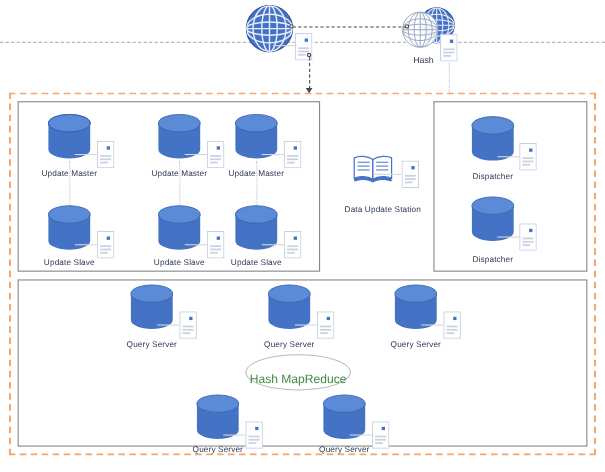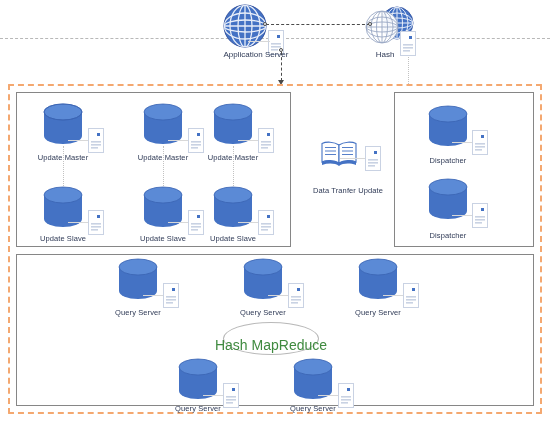--- a/index.html
+++ b/index.html
@@ -108,21 +108,21 @@
     width: 96px; height: 33px;
     border: 1px solid #b9b9b9;
     border-radius: 50%;
     box-sizing: border-box;
     display: flex;
     align-items: center;
     justify-content: center;
     background: #ffffff;
   }
   .mr-text {
-    font-size: 14px;
+    font-size: 11px;
     color: #3f8a3f;
     white-space: nowrap;
     margin-top: 12px;
   }
 </style>
 </head>
 <body>
 
 <div id="canvas">
 
@@ -149,21 +149,20 @@
   <div class="abs note" style="left:268px; top:30px;">
     <svg class="note" viewBox="0 0 16 25">
       <rect x="0.5" y="0.5" width="15" height="24" fill="#ffffff" stroke="#c9d2e3" stroke-width="1"></rect>
       <rect x="9" y="5" width="3" height="3" fill="#4472C4"></rect>
       <rect x="3" y="13" width="10" height="1.6" fill="#c9d2e3"></rect>
       <rect x="3" y="16" width="10" height="1.6" fill="#c9d2e3"></rect>
       <rect x="3" y="19" width="7" height="1.6" fill="#c9d2e3"></rect>
     </svg>
   </div>
   <div class="abs conn-h-light" style="left:248px; top:41px; width:22px;"></div>
-  <div class="abs label-top" style="left:196px; top:50px; width:120px;">Application Server</div>
 
   <div class="abs" style="left:363px; top:3px;">
     <svg width="52" height="46" viewBox="0 0 52 46">
       <defs>
         <clipPath id="gclipB">
             <circle cx="34" cy="20" r="16"></circle>
           </clipPath>
         <clipPath id="gclipA">
             <circle cx="19" cy="24" r="16"></circle>
           </clipPath>
@@ -348,21 +347,21 @@
   <div class="abs note" style="left:365px; top:146px;">
     <svg class="note" viewBox="0 0 16 25">
       <rect x="0.5" y="0.5" width="15" height="24" fill="#ffffff" stroke="#c9d2e3" stroke-width="1"></rect>
       <rect x="9" y="5" width="3" height="3" fill="#4472C4"></rect>
       <rect x="3" y="13" width="10" height="1.6" fill="#c9d2e3"></rect>
       <rect x="3" y="16" width="10" height="1.6" fill="#c9d2e3"></rect>
       <rect x="3" y="19" width="7" height="1.6" fill="#c9d2e3"></rect>
     </svg>
   </div>
   <div class="abs conn-h-light" style="left:340px; top:158px; width:25px;"></div>
-  <div class="abs node-label" style="left:298px; top:186px; width:100px;">Data Tranfer Update</div>
+  <div class="abs node-label" style="left:298px; top:186px; width:100px;">Data Update Station</div>
 
   <div class="abs" style="left:428px; top:105px;">
     <svg class="cyl" viewBox="0 0 40 42">
       <path d="M1 9 L1 33 A19 8 0 0 0 39 33 L39 9 Z" fill="#4472C4"></path>
       <ellipse cx="20" cy="9" rx="19" ry="8" fill="#5B8AD6" stroke="#3A63B2" stroke-width="0.8"></ellipse>
     </svg>
   </div>
   <div class="abs note" style="left:472px; top:130px;">
     <svg class="note" viewBox="0 0 16 25">
       <rect x="0.5" y="0.5" width="15" height="24" fill="#ffffff" stroke="#c9d2e3" stroke-width="1"></rect>

